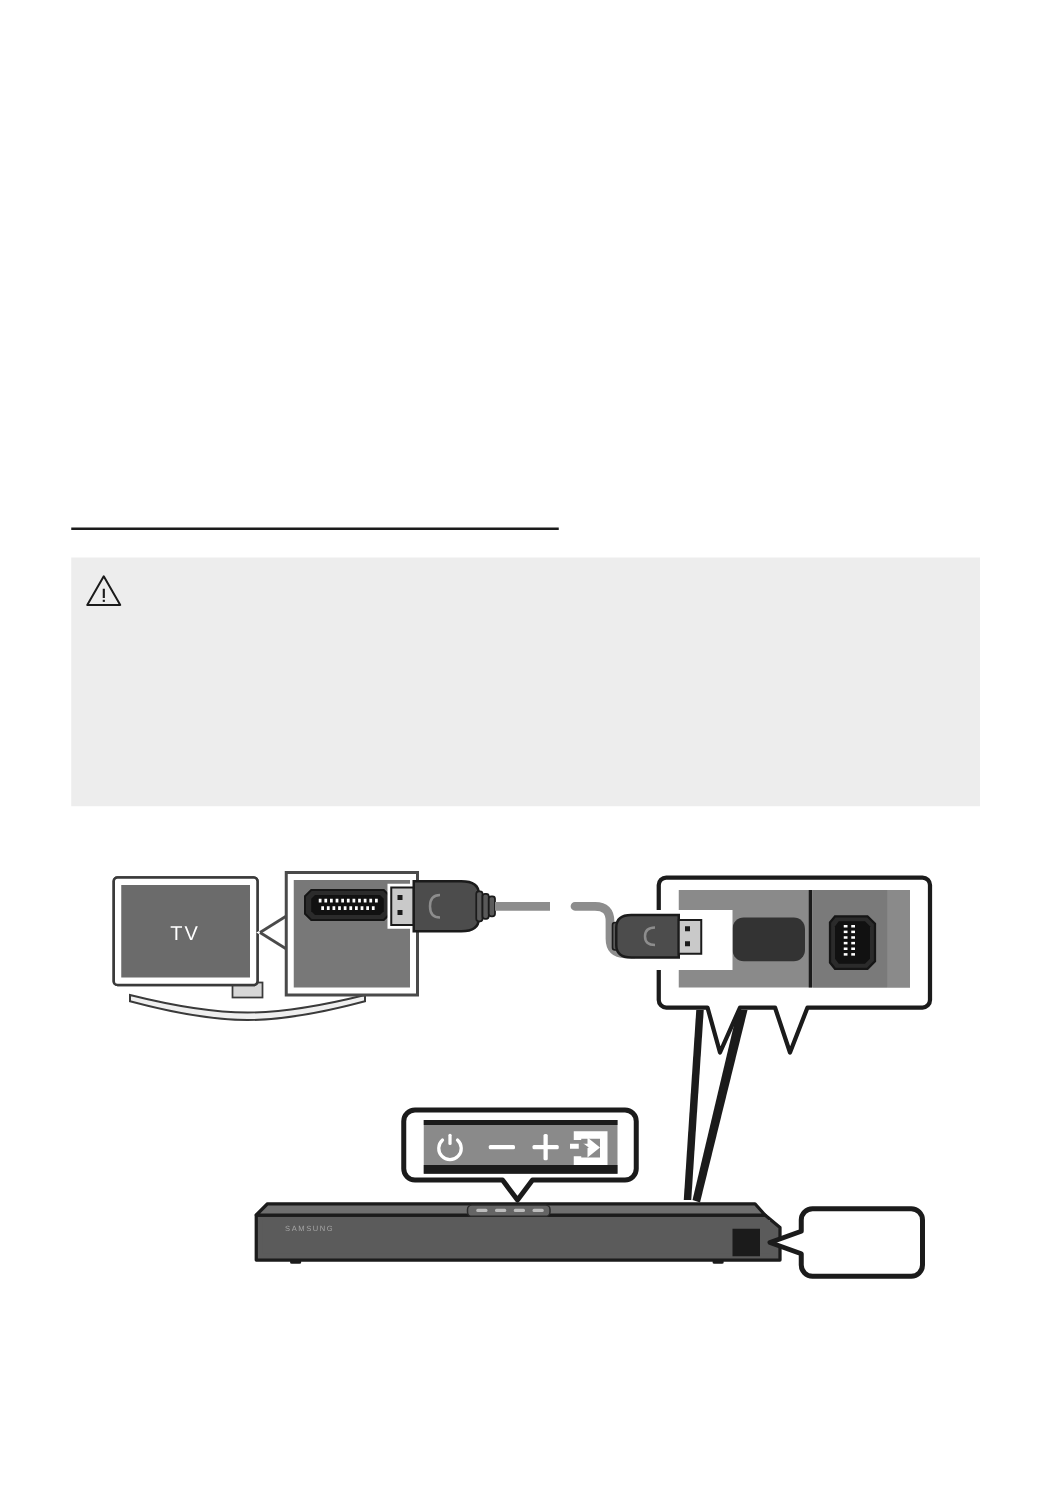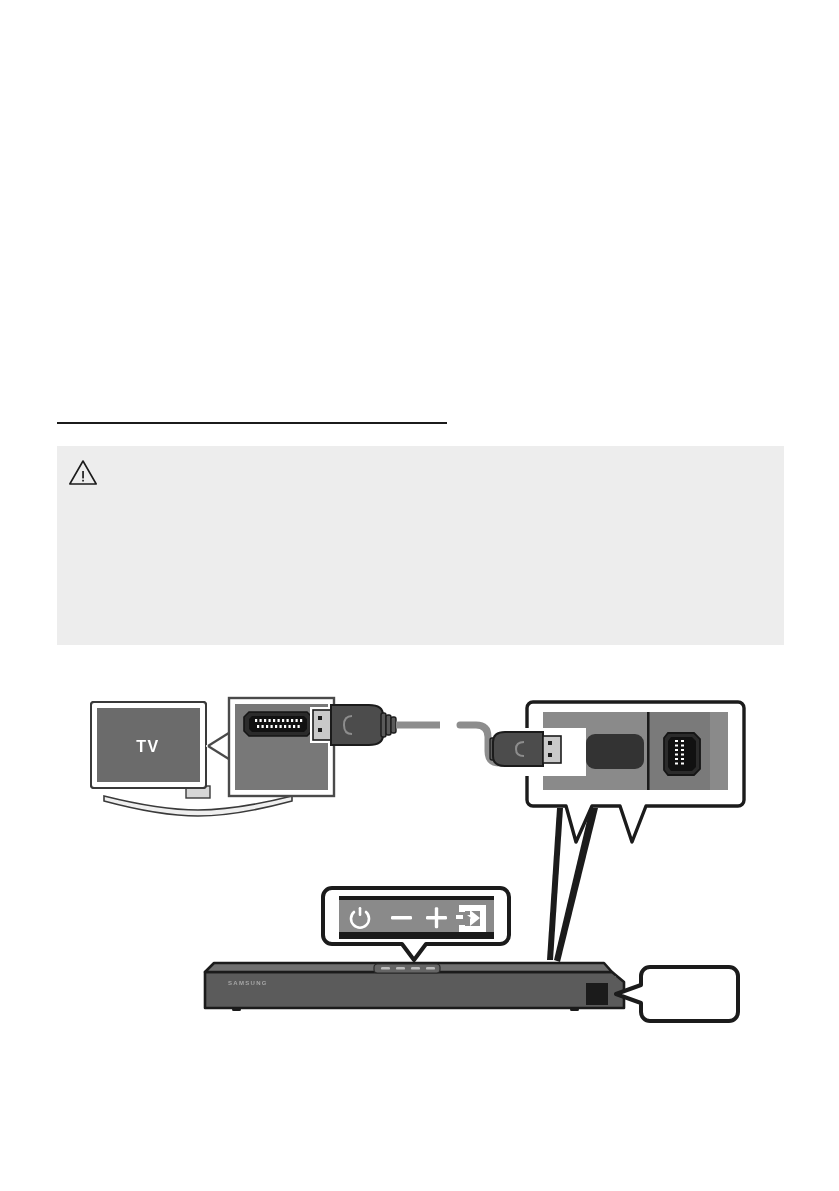--- a/index.html
+++ b/index.html
@@ -10,21 +10,20 @@
   body {
     font-family: "Liberation Sans", sans-serif;
     -webkit-font-smoothing: antialiased;
   }
   #page {
     position: relative;
     width: 839px;
     height: 1191px;
     background: #ffffff;
     overflow: hidden;
-    font-weight: bold;
   }
 
   
   .blank-zone {
     position: absolute;
     left: 57px;
     top: 40px;
     width: 727px;
     height: 370px;
   }

